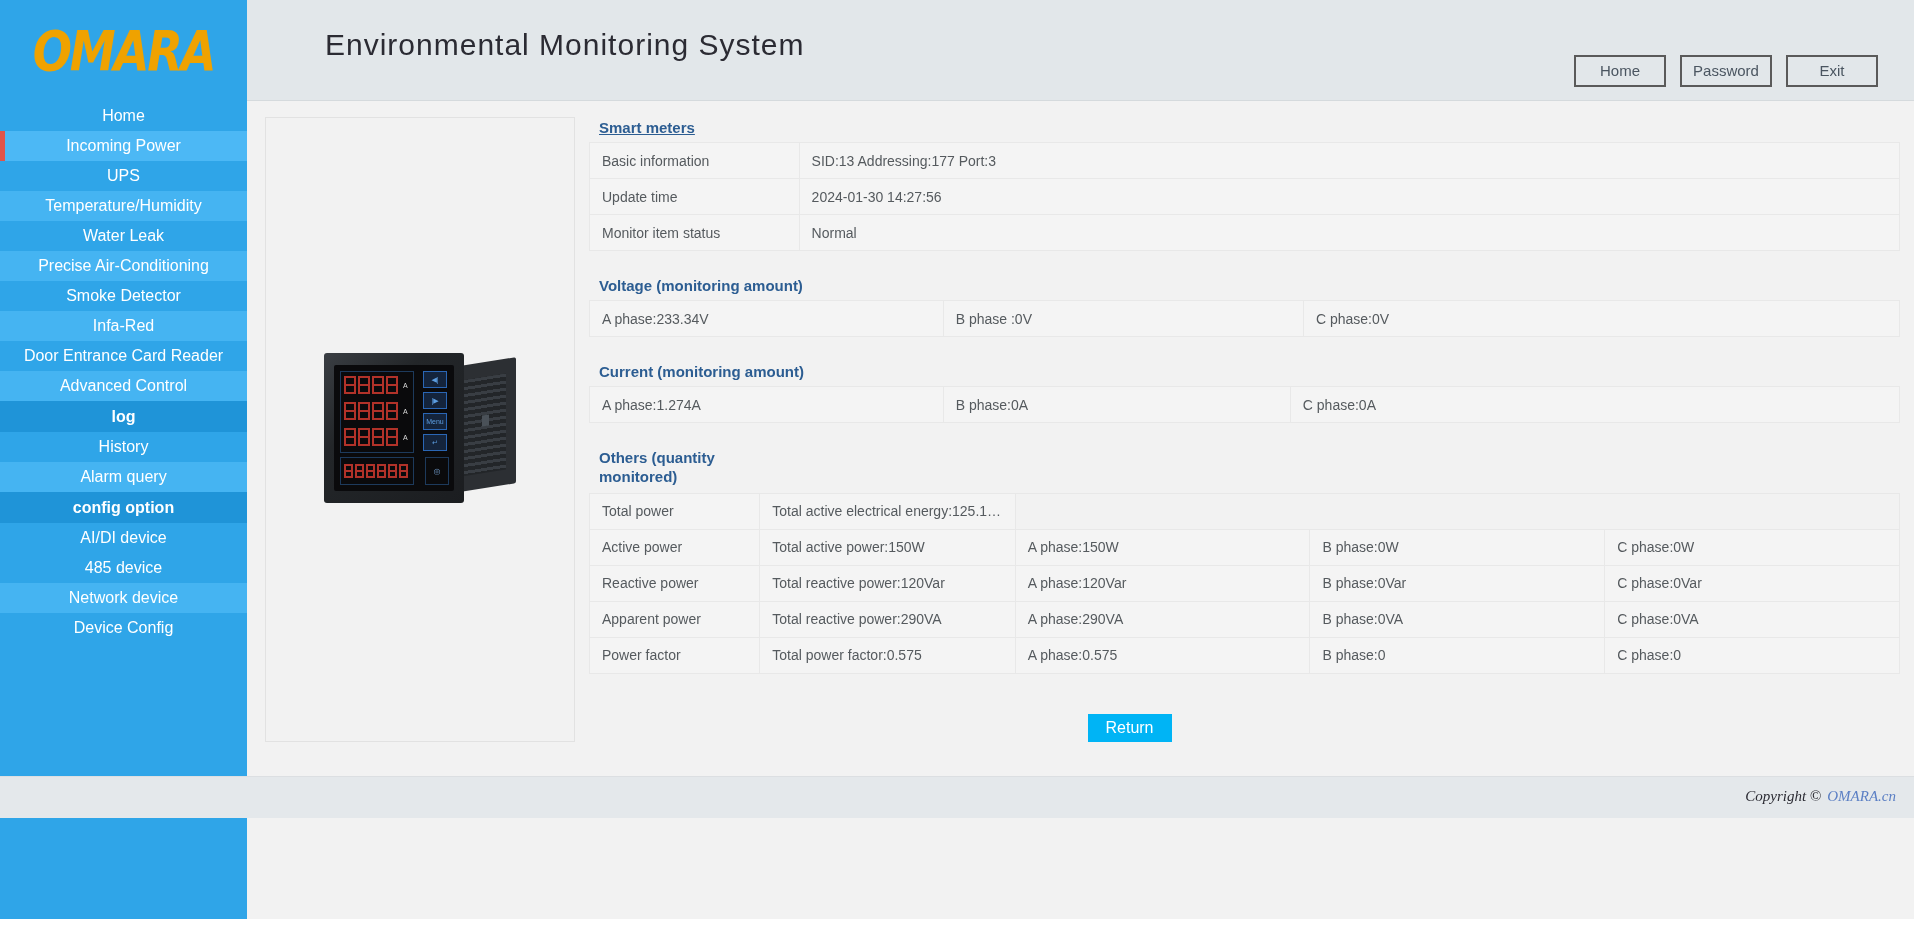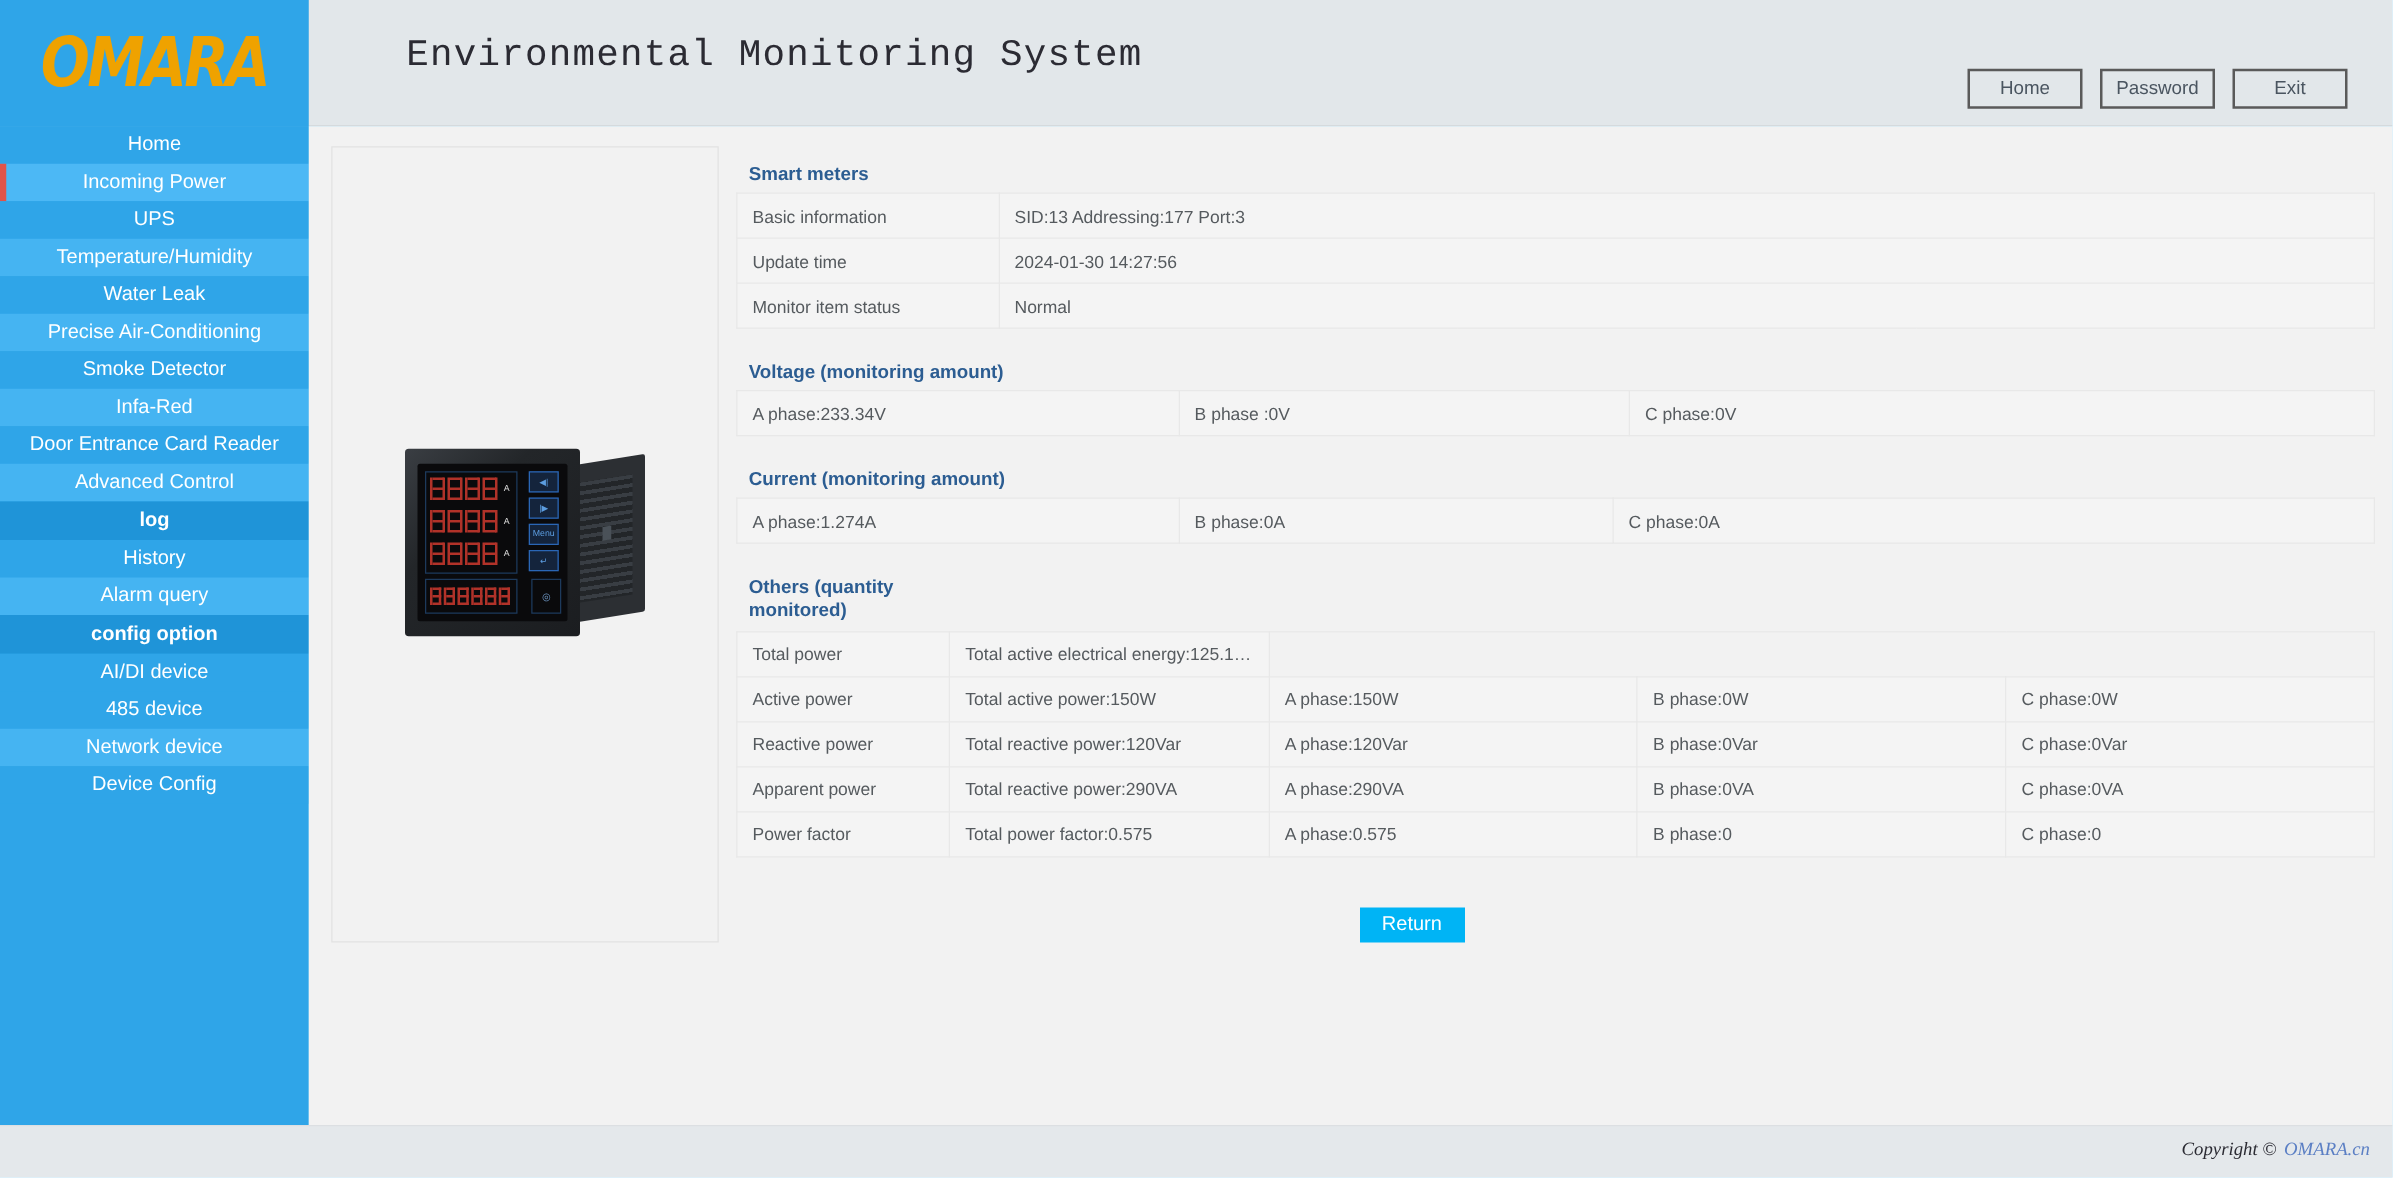--- a/index.html
+++ b/index.html
@@ -5,22 +5,22 @@
   * { box-sizing: border-box; }
   html, body {
     margin: 0; padding: 0;
     width: 1914px; height: 942px;
     background: #ffffff;
     font-family: "Liberation Sans", sans-serif;
     overflow: hidden;
   }
   #app {
     position: relative;
-    width: 1914px; height: 942px;
-    background: #7dd3fc;
+    width: 1914px; height: 818px;
+    background: #fdba74;
   }
 
   
   .header {
     position: absolute; top: 0; left: 0;
     width: 1914px; height: 101px;
     background: #e2e7ea;
     border-bottom: 1px solid #d5dadd;
   }
   .logo-box {
@@ -35,21 +35,21 @@
     font-weight: bold;
     font-style: italic;
     letter-spacing: -2px;
     color: #efa200;
     transform: scaleY(1.25) scaleX(1.05);
     user-select: none;
   }
   .app-title {
     position: absolute;
     left: 325px; top: 28px;
-    font-family: Liberation Mono, monospace;
+    font-family: Liberation Sans, sans-serif;
     font-size: 30px;
     color: #2b2b33;
     letter-spacing: 1px;
     white-space: nowrap;
   }
   .header-buttons {
     position: absolute;
     right: 36px; top: 55px;
     display: flex; gap: 14px;
   }
@@ -241,21 +241,21 @@
     color: #6f98c6; font-size: 8px;
   }
 
   
   .sec-title {
     color: #2c5d92;
     font-size: 15px;
     font-weight: bold;
     margin: 4px 0 6px 10px;
   }
-  .sec-title.first { margin-top: 14px; }
+  .sec-title.first { margin-top: 2px; text-decoration: underline; }
   .sec-title.wrap { width: 150px; line-height: 1.25; }
   .spacer { height: 22px; }
 
   table.info {
     width: 100%;
     border-collapse: collapse;
     table-layout: fixed;
     background: #f4f4f4;
   }
   table.info td {

